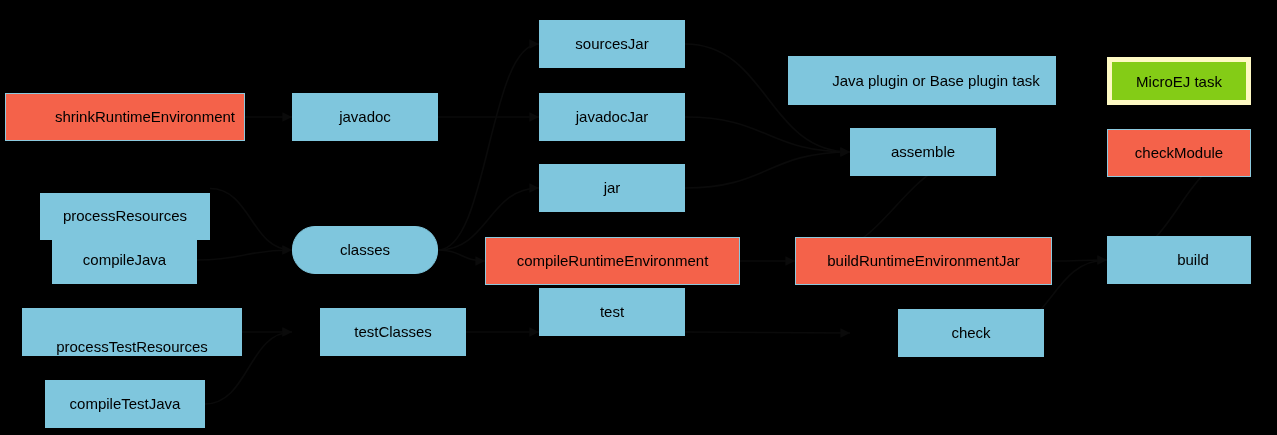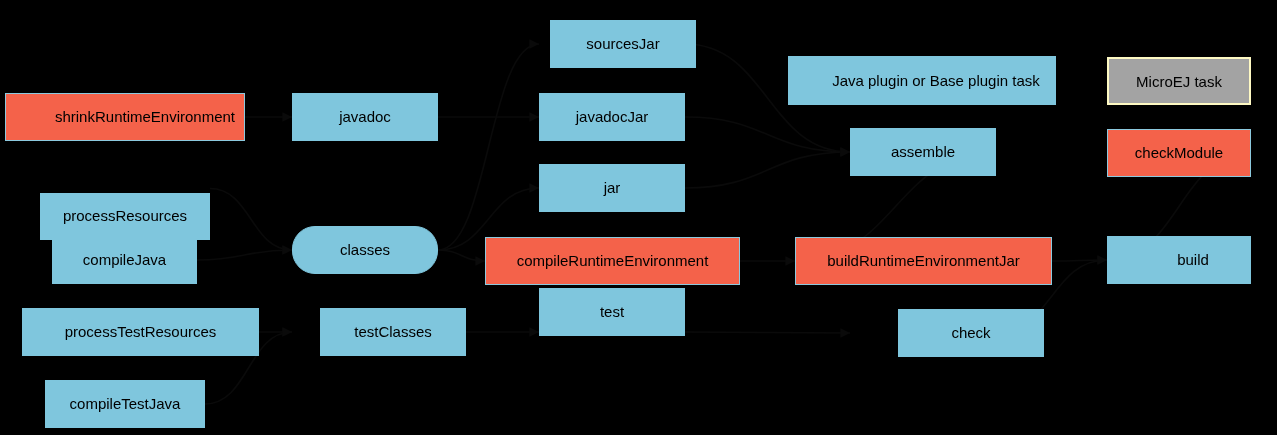--- a/index.html
+++ b/index.html
@@ -54,22 +54,22 @@
     font-size: 15px;
     color: #000000;
     white-space: nowrap;
     user-select: none;
   }
   .legend-node.gradle {
     background: #7fc6dd;
     border: 1px solid #7fc6dd;
   }
   .legend-node.microej {
-    background: #a3a3a3;
-    border: 2px solid #fef9c3;
+    background: #84cc16;
+    border: 5px solid #fef9c3;
   }
 </style>
 </head>
 <body>
 
 <div id="canvas">
 
   <svg class="edge-layer" viewBox="0 0 1277 435" xmlns="http://www.w3.org/2000/svg">
     <defs>
       <marker id="arrow" markerWidth="7" markerHeight="7" refX="6" refY="3" orient="auto" markerUnits="strokeWidth">
@@ -102,36 +102,36 @@
   <div id="nodes">
       <div class="node microej" style="left: 5px; top: 93px; width: 240px; height: 48px; padding-left: 40px;">
         <span>shrinkRuntimeEnvironment</span>
       </div>
       <div class="node gradle" style="left: 40px; top: 165px; width: 170px; height: 47px; margin-top: 28px;">
         <span>processResources</span>
       </div>
       <div class="node gradle" style="left: 52px; top: 236px; width: 145px; height: 48px;">
         <span>compileJava</span>
       </div>
-      <div class="node gradle" style="left: 22px; top: 308px; width: 237px; height: 48px;">
+      <div class="node gradle" style="left: 22px; top: 308px; width: 220px; height: 48px; align-items: flex-end;">
         <span>processTestResources</span>
       </div>
       <div class="node gradle" style="left: 45px; top: 380px; width: 160px; height: 48px;">
         <span>compileTestJava</span>
       </div>
       <div class="node gradle" style="left: 292px; top: 93px; width: 146px; height: 48px;">
         <span>javadoc</span>
       </div>
       <div class="node gradle" style="left: 292px; top: 226px; width: 146px; height: 48px; border-radius: 23px;">
         <span>classes</span>
       </div>
       <div class="node gradle" style="left: 292px; top: 308px; width: 146px; height: 48px; margin-left: 28px;">
         <span>testClasses</span>
       </div>
-      <div class="node gradle" style="left: 550px; top: 20px; width: 146px; height: 48px;">
+      <div class="node gradle" style="left: 539px; top: 20px; width: 146px; height: 48px;">
         <span>sourcesJar</span>
       </div>
       <div class="node gradle" style="left: 539px; top: 93px; width: 146px; height: 48px;">
         <span>javadocJar</span>
       </div>
       <div class="node gradle" style="left: 539px; top: 164px; width: 146px; height: 48px;">
         <span>jar</span>
       </div>
       <div class="node microej" style="left: 485px; top: 237px; width: 255px; height: 48px;">
         <span>compileRuntimeEnvironment</span>

